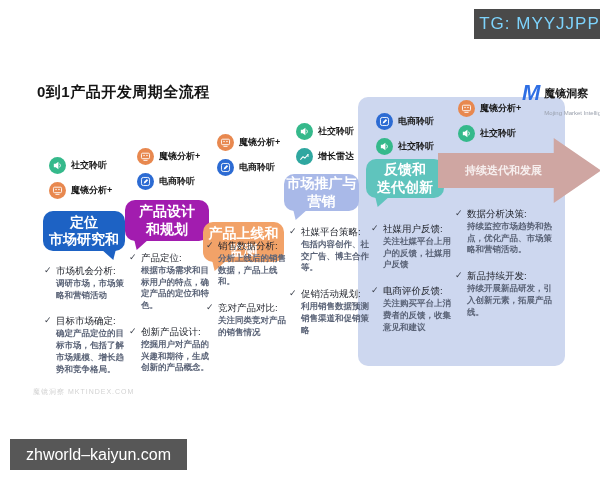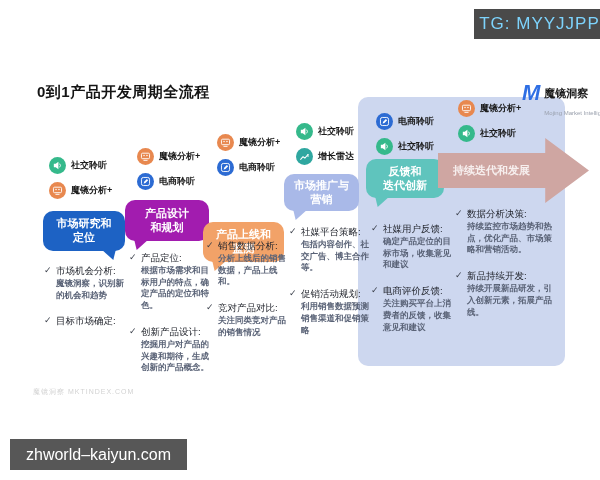--- a/index.html
+++ b/index.html
@@ -21,35 +21,35 @@
   #slide-title{left:37px;top:83px;font-size:15px;font-weight:bold;color:#141414;letter-spacing:.5px;}
   #brand-logo{left:522px;top:83px;display:flex;gap:4px;align-items:flex-start;}
   .logo-mark{color:#2f6fe4;font-size:22px;line-height:20px;font-weight:bold;font-style:italic;}
   .logo-name{font-size:11px;font-weight:bold;color:#1a1a1a;line-height:12px;}
   .logo-tagline{font-size:6px;color:#9aa0ad;transform:scale(.85);transform-origin:left top;white-space:nowrap;}
 
   
   #right-panel{left:358px;top:97px;width:207px;height:269px;border-radius:10px;}
 
   
-  .stage-banner{position:absolute;border-radius:10px;color:#fff;font-weight:bold;font-size:11px;
+  .stage-banner{position:absolute;border-radius:10px;color:#fff;font-weight:bold;font-size:14px;
     line-height:1.25;text-align:center;display:flex;flex-direction:column;justify-content:center;z-index:3;}
   .stage-banner::after{content:"";position:absolute;width:15px;height:11px;bottom:-9px;left:9px;
     background:inherit;clip-path:polygon(0 0,100% 0,18% 100%);}
   .stage-banner.tail-right::after{left:auto;right:9px;clip-path:polygon(0 0,100% 0,82% 100%);}
   #stage1-banner{left:43px;top:211px;width:82px;height:40px;}
   #stage2-banner{left:125px;top:200px;width:84px;height:41px;}
   #stage3-banner{left:203px;top:190px;width:81px;height:40px;}
   #stage4-banner{left:284px;top:174px;width:75px;height:37px;}
   #stage5-banner{left:366px;top:159px;width:78px;height:39px;}
 
   
   #final-arrow{left:438px;top:138px;width:151px;height:65px;z-index:3;
     clip-path:polygon(0 23%,71% 23%,71% 0,100% 50%,71% 100%,71% 77%,0 77%);
-    display:flex;align-items:center;}
+    display:flex;align-items:center;padding-left:12px;}
   #final-arrow .arrow-label{width:71%;text-align:center;color:rgba(255,255,255,.82);
     font-weight:bold;font-size:11px;}
 
   
   .tools{position:absolute;display:flex;flex-direction:column;gap:8px;z-index:4;text-align:right;}
   #tools1{left:49px;top:157px;}
   #tools2{left:137px;top:148px;}
   #tools3{left:217px;top:134px;}
   #tools4{left:296px;top:123px;}
   #tools5{left:376px;top:113px;}
@@ -84,22 +84,22 @@
 
 <div class="abs" id="brand-logo">
   <span class="logo-mark">M</span>
   <span class="logo-text">
     <span class="logo-name">魔镜洞察</span>
     <span class="logo-tagline">Mojing Market Intelligence</span>
   </span>
 </div>
 
 <div class="stage-banner tail-right" id="stage1-banner" style="background: rgb(29, 98, 196);">
+  <span>定位</span>
   <span>市场研究和</span>
-  <span>定位</span>
 </div>
 <div class="stage-banner" id="stage2-banner" style="background: #a21caf;">
   <span>产品设计</span>
   <span>和规划</span>
 </div>
 <div class="stage-banner" id="stage3-banner" style="background: rgb(242, 162, 104); margin-top: 32px;">
   <span>产品上线和</span>
   <span>监测</span>
 </div>
 <div class="stage-banner" id="stage4-banner" style="background: rgb(169, 185, 232);">
@@ -247,27 +247,28 @@
       </span>
     <span class="tool-label">社交聆听</span>
   </div>
 </div>
 
 <div class="col-list" id="list1">
   <div class="item">
     <span class="check">✓</span>
     <div>
         <div class="item-title">市场机会分析:</div>
-    <div class="item-desc">魔镜洞察，识别新的机会和趋势</div>
+    <div class="item-desc">调研市场，市场策略和营销活动</div>
       </div>
   </div>
   <div class="item">
     <span class="check">✓</span>
     <div>
         <div class="item-title">目标市场确定:</div>
+    <div class="item-desc">确定产品定位的目标市场，包括了解市场规模、增长趋势和竞争格局。</div>
       </div>
   </div>
 </div>
 
 <div class="col-list" id="list2">
   <div class="item">
     <span class="check">✓</span>
     <div>
         <div class="item-title">产品定位:</div>
     <div class="item-desc">根据市场需求和目标用户的特点，确定产品的定位和特色。</div>
@@ -314,21 +315,21 @@
     <div class="item-desc">利用销售数据预测销售渠道和促销策略</div>
       </div>
   </div>
 </div>
 
 <div class="col-list" id="list5">
   <div class="item">
     <span class="check">✓</span>
     <div>
         <div class="item-title">社媒用户反馈:</div>
-    <div class="item-desc">确定产品定位的目标市场，收集意见和建议</div>
+    <div class="item-desc">关注社媒平台上用户的反馈，社媒用户反馈</div>
       </div>
   </div>
   <div class="item">
     <span class="check">✓</span>
     <div>
         <div class="item-title">电商评价反馈:</div>
     <div class="item-desc">关注购买平台上消费者的反馈，收集意见和建议</div>
       </div>
   </div>
 </div>

